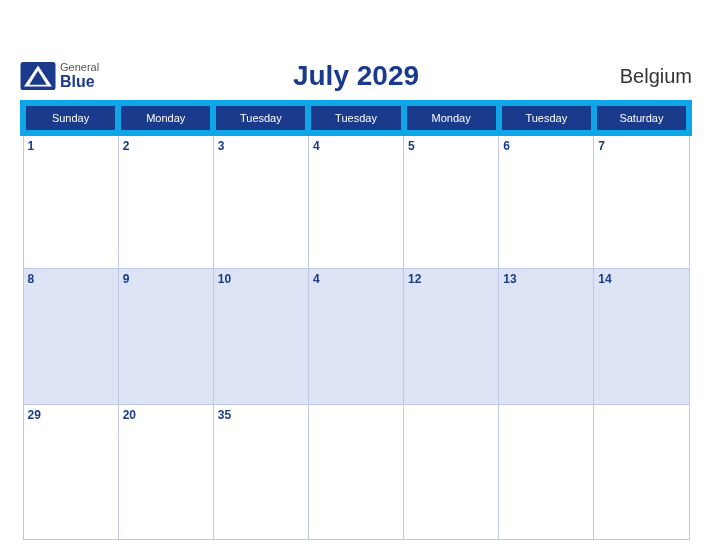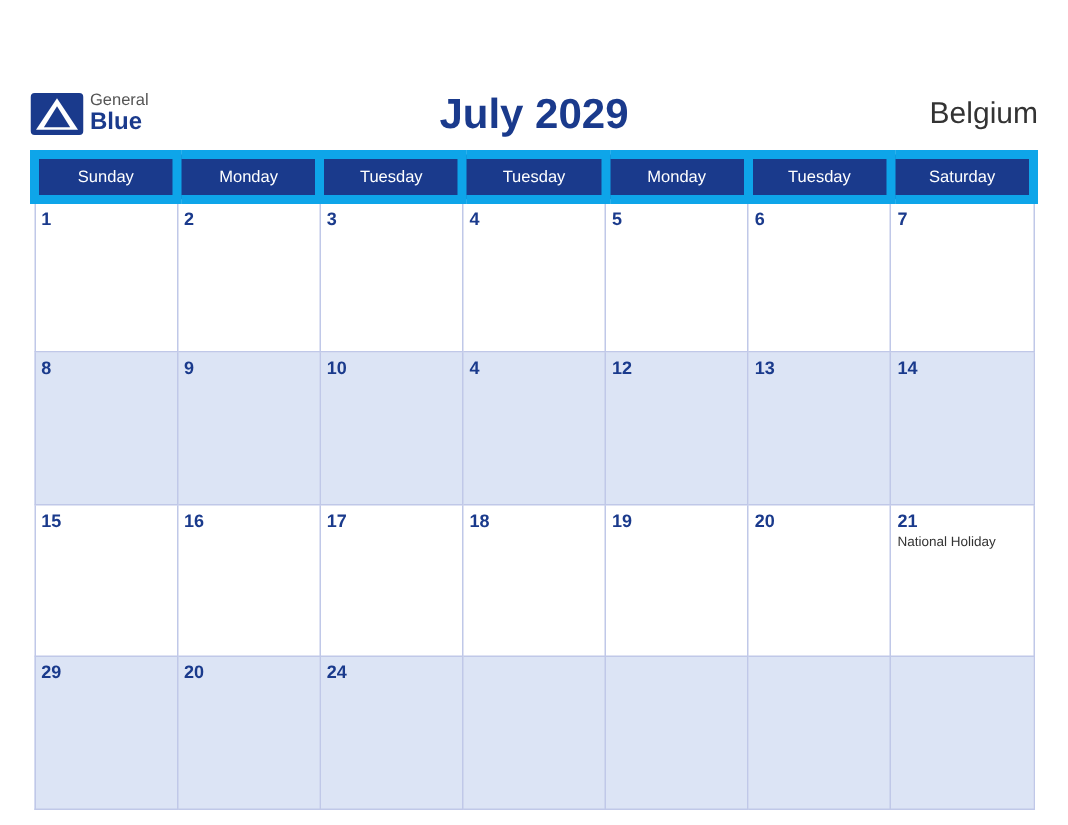--- a/index.html
+++ b/index.html
@@ -187,51 +187,27 @@
         </td>
         <td>
           <span class="day-number">13</span>
         </td>
         <td>
           <span class="day-number">14</span>
         </td>
       </tr>
       <tr>
         <td>
-          <span class="day-number">15</span>
-        </td>
-        <td>
-          <span class="day-number">16</span>
-        </td>
-        <td>
-          <span class="day-number">17</span>
-        </td>
-        <td>
-          <span class="day-number">18</span>
-        </td>
-        <td>
-          <span class="day-number">19</span>
+          <span class="day-number">29</span>
         </td>
         <td>
           <span class="day-number">20</span>
         </td>
         <td>
-          <span class="day-number">21</span>
-          <span class="holiday-label">National Holiday</span>
-        </td>
-      </tr>
-      <tr>
-        <td>
-          <span class="day-number">29</span>
-        </td>
-        <td>
-          <span class="day-number">20</span>
-        </td>
-        <td>
-          <span class="day-number">24</span>
+          <span class="day-number">35</span>
         </td>
         <td class="empty-cell"></td>
         <td class="empty-cell"></td>
         <td class="empty-cell"></td>
         <td class="empty-cell"></td>
       </tr>
     </tbody>
 </table>
 
 </body></html>

